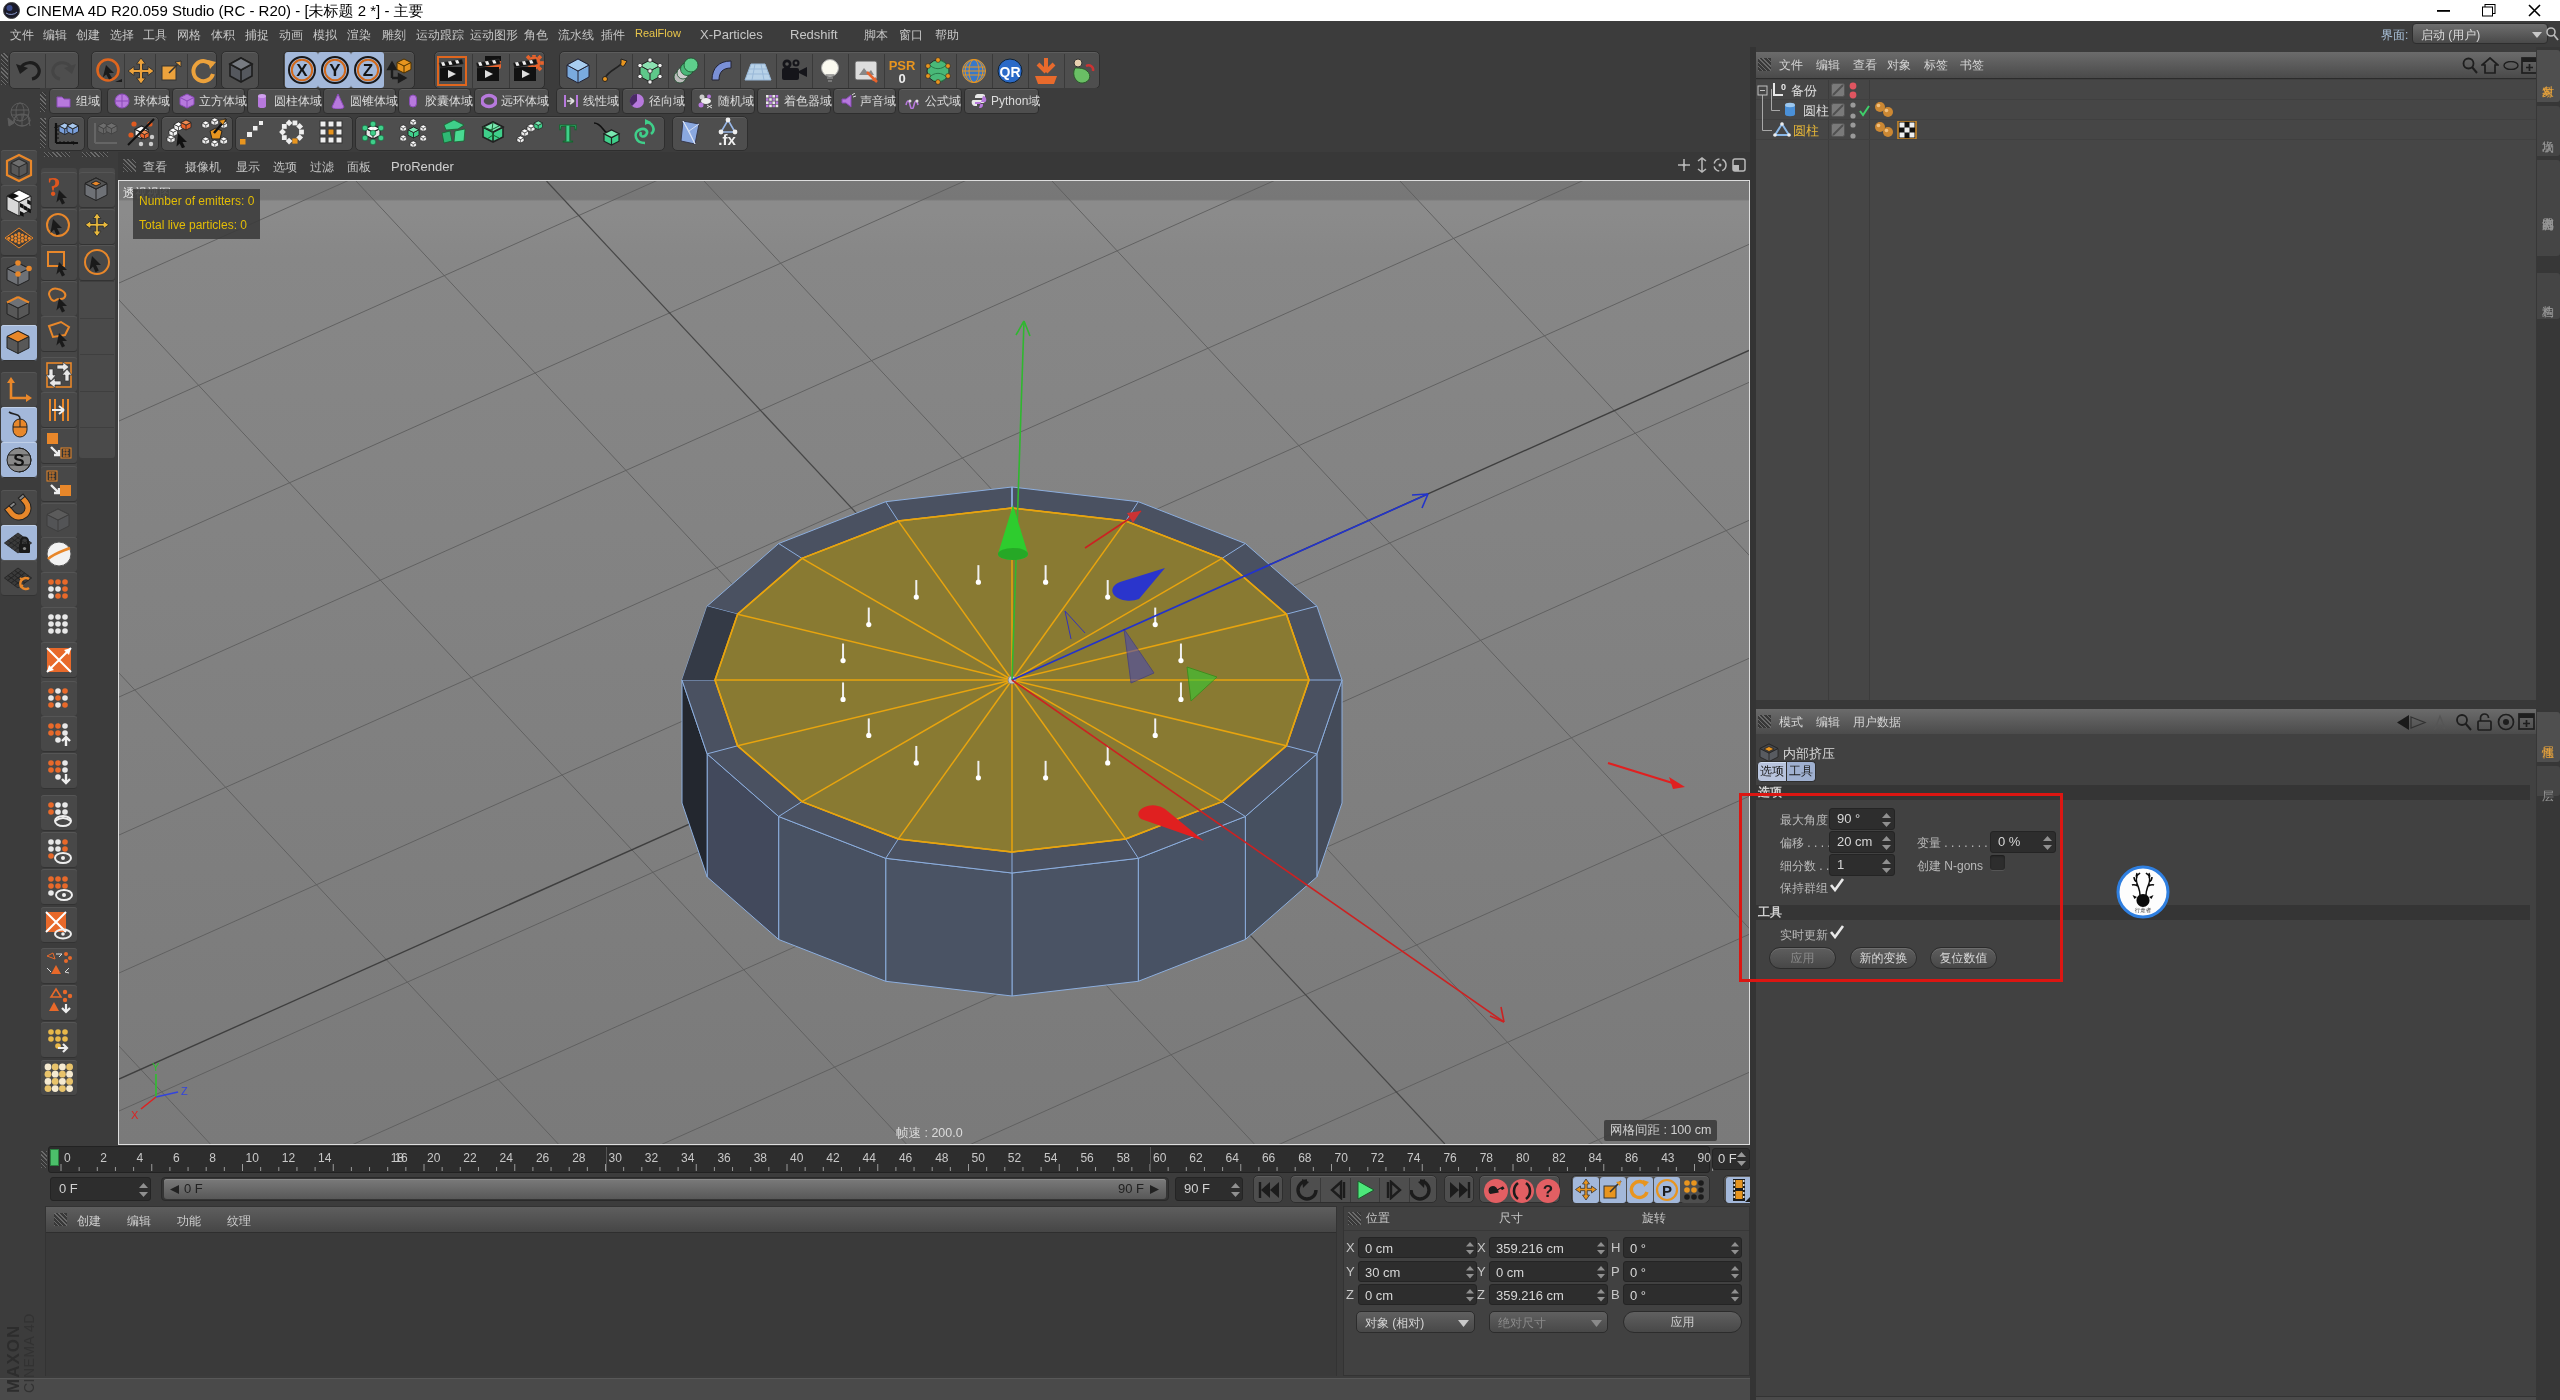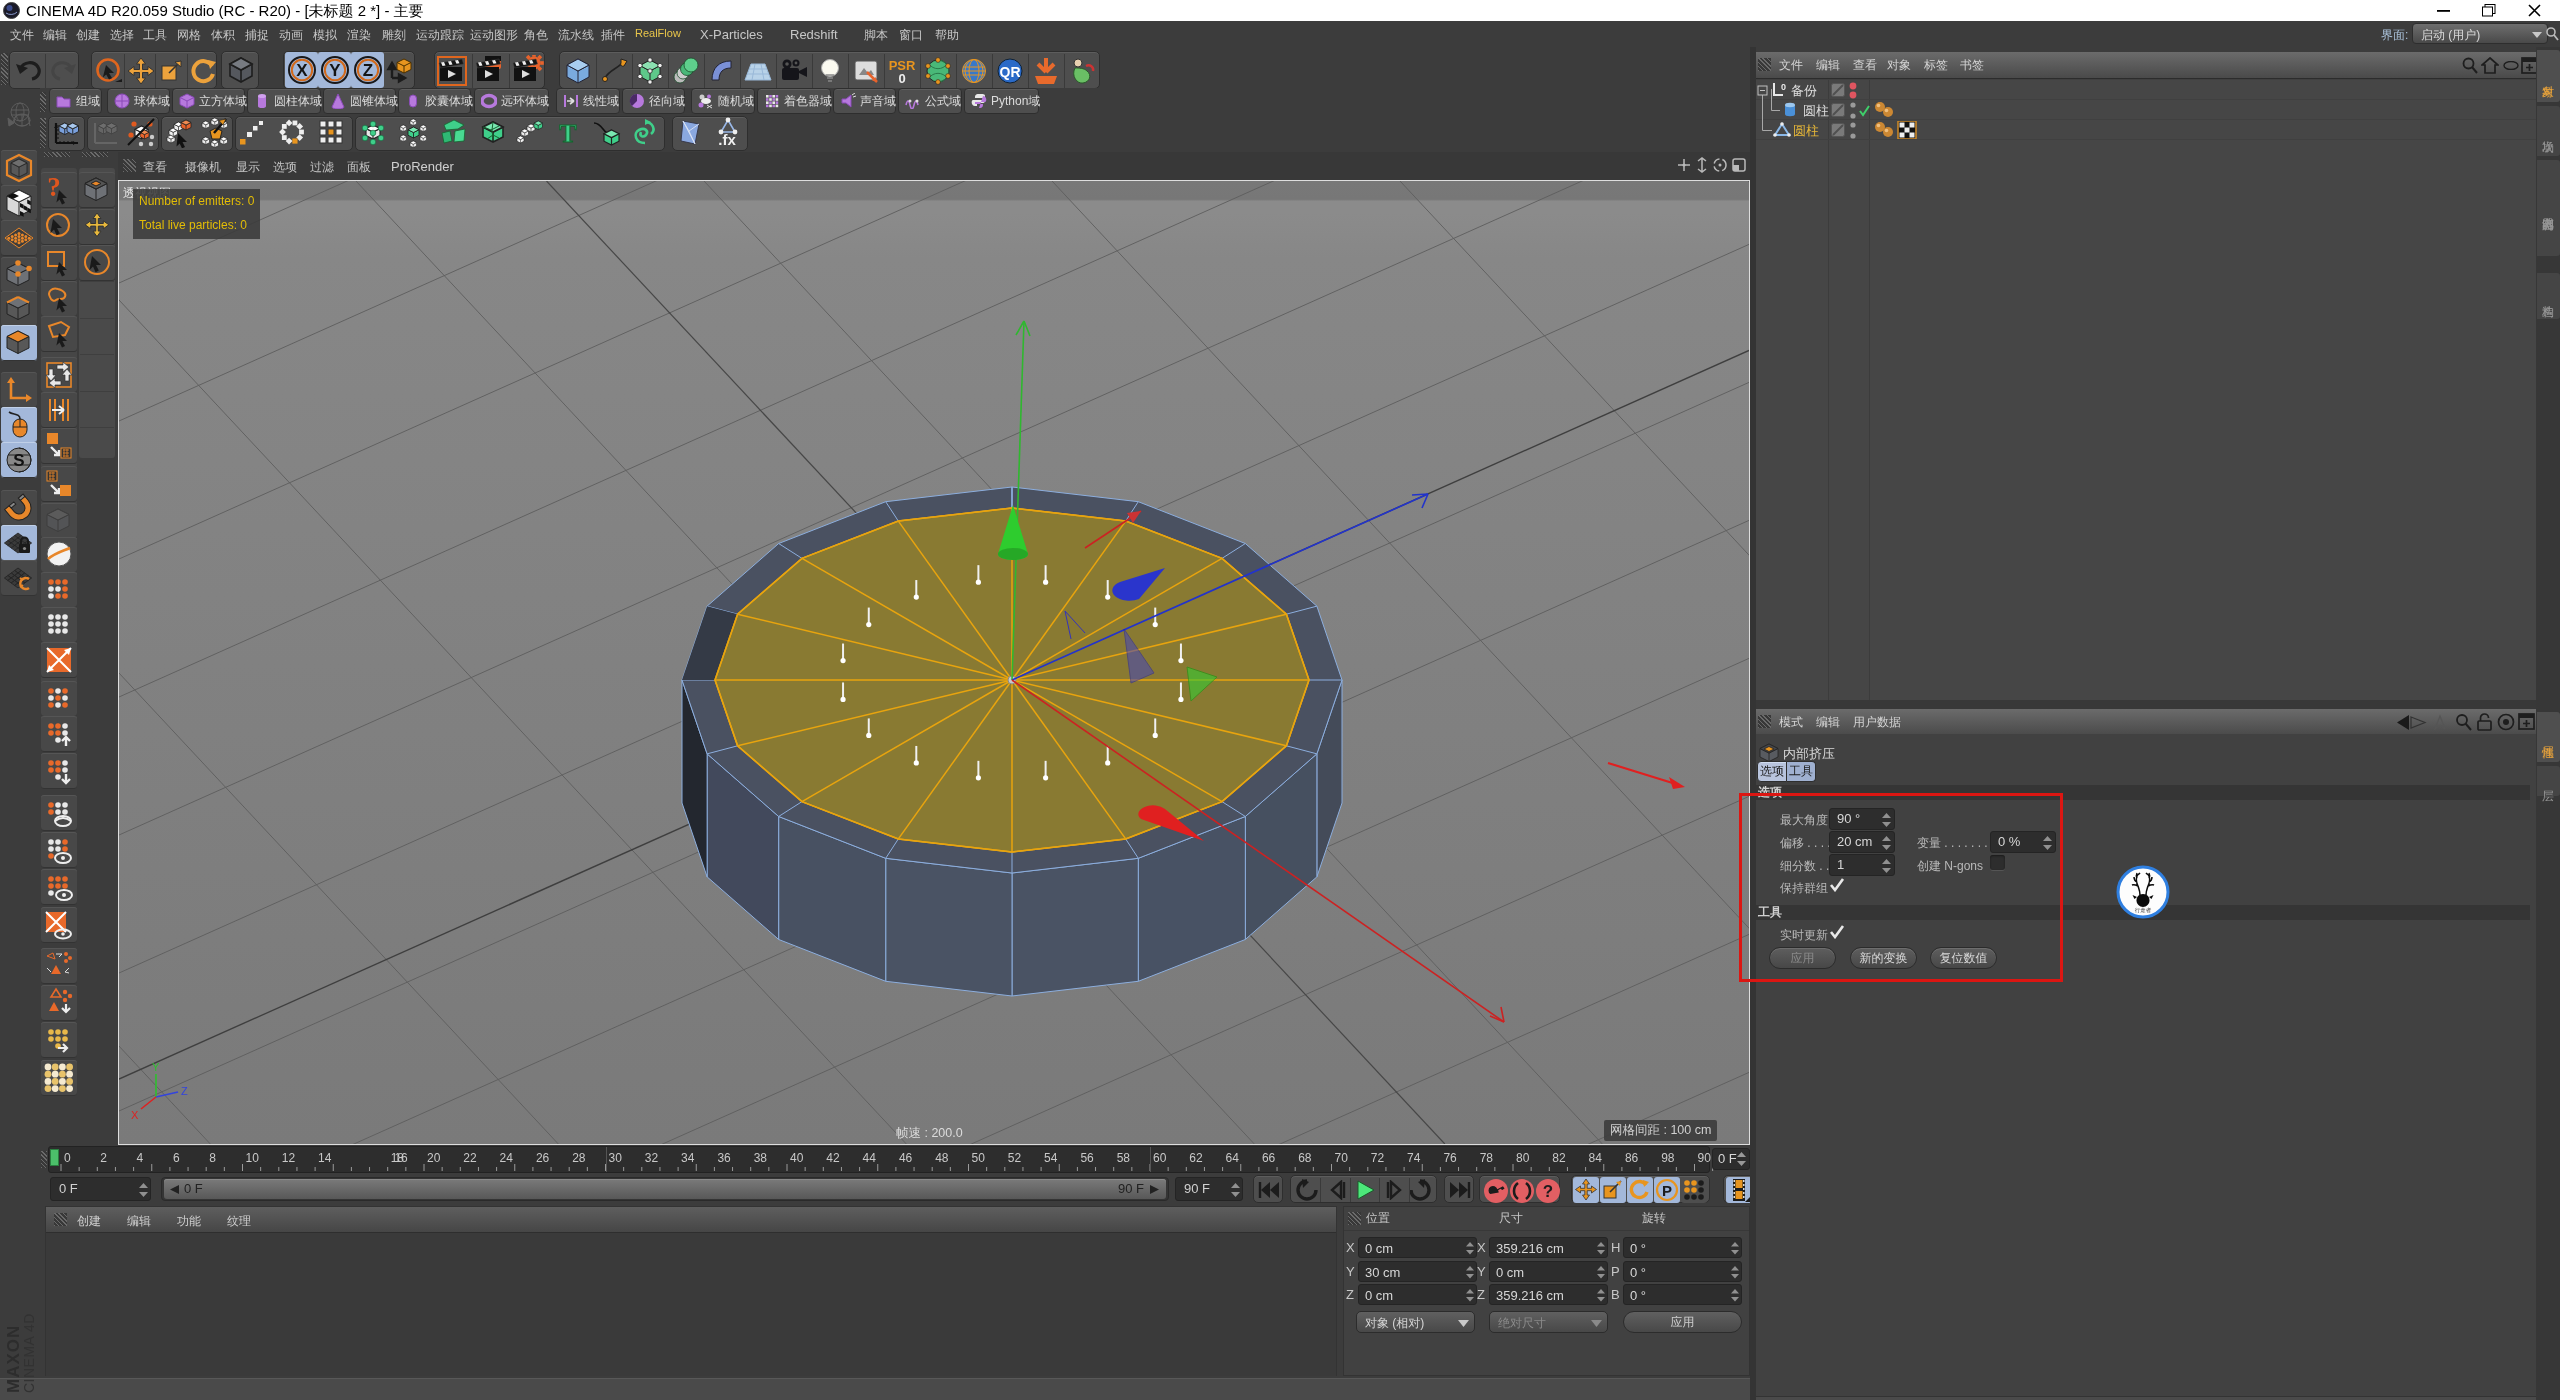--- a/index.html
+++ b/index.html
@@ -1869,21 +1869,21 @@
     <div style="position: absolute; left: 1249.2px; top: 4px; color: rgb(201, 201, 201); font-size: 12px;">68</div>
     <div style="position: absolute; left: 1285.5px; top: 4px; color: rgb(201, 201, 201); font-size: 12px;">70</div>
     <div style="position: absolute; left: 1321.8px; top: 4px; color: rgb(201, 201, 201); font-size: 12px;">72</div>
     <div style="position: absolute; left: 1358.1px; top: 4px; color: rgb(201, 201, 201); font-size: 12px;">74</div>
     <div style="position: absolute; left: 1394.4px; top: 4px; color: rgb(201, 201, 201); font-size: 12px;">76</div>
     <div style="position: absolute; left: 1430.7px; top: 4px; color: rgb(201, 201, 201); font-size: 12px;">78</div>
     <div style="position: absolute; left: 1467px; top: 4px; color: rgb(201, 201, 201); font-size: 12px;">80</div>
     <div style="position: absolute; left: 1503.3px; top: 4px; color: rgb(201, 201, 201); font-size: 12px;">82</div>
     <div style="position: absolute; left: 1539.6px; top: 4px; color: rgb(201, 201, 201); font-size: 12px;">84</div>
     <div style="position: absolute; left: 1575.9px; top: 4px; color: rgb(201, 201, 201); font-size: 12px;">86</div>
-    <div style="position: absolute; left: 1612.2px; top: 4px; color: rgb(201, 201, 201); font-size: 12px;">98</div>
+    <div style="position: absolute; left: 1612.2px; top: 4px; color: rgb(201, 201, 201); font-size: 12px;">43</div>
     <div style="position: absolute; left: 1648.5px; top: 4px; color: rgb(201, 201, 201); font-size: 12px;">90</div>
     <div style="position: absolute; left: 0px; top: 0px; width: 1672px; height: 25px; line-height: 0;">
       <svg width="1672" height="25" viewBox="0 0 1672 25" style="display:block">
         <g stroke="#9a9a9a" stroke-width="1">
           <path d="M12 17 V24"></path>
           <path d="M30.15 20 V24"></path>
           <path d="M48.3 20 V24"></path>
           <path d="M66.44999999999999 20 V24"></path>
           <path d="M84.6 20 V24"></path>
           <path d="M102.75 17 V24"></path>

